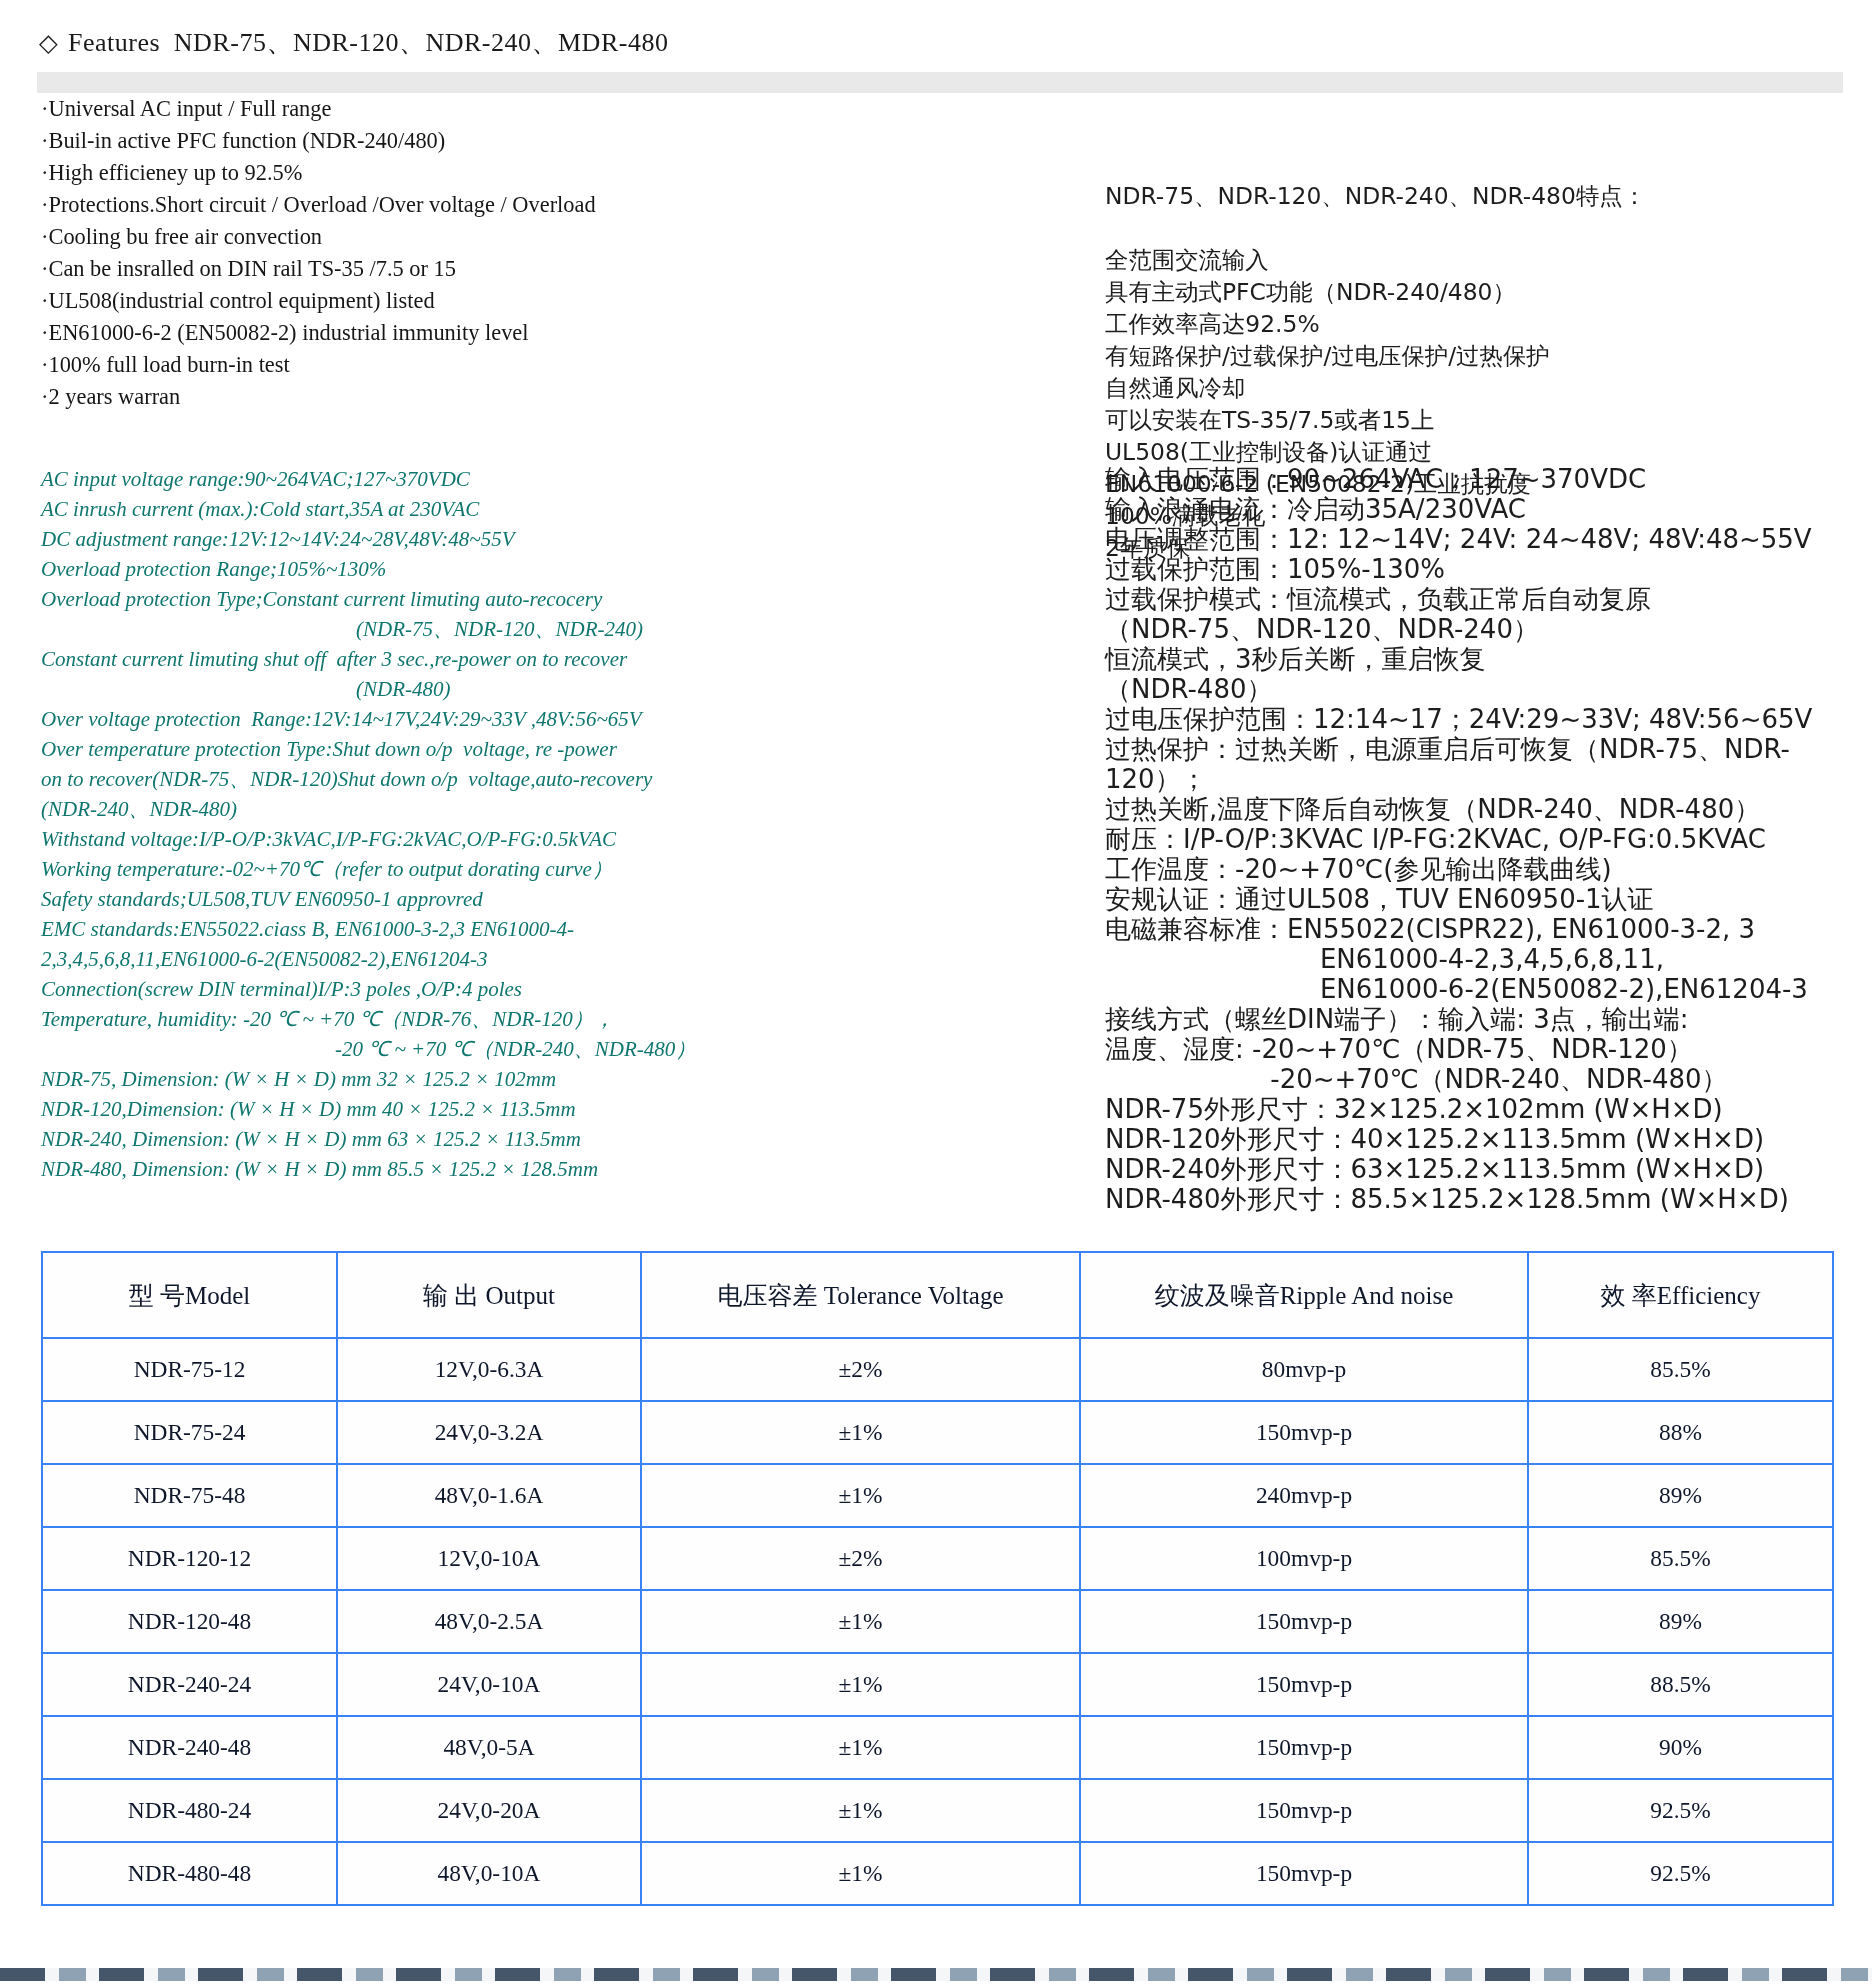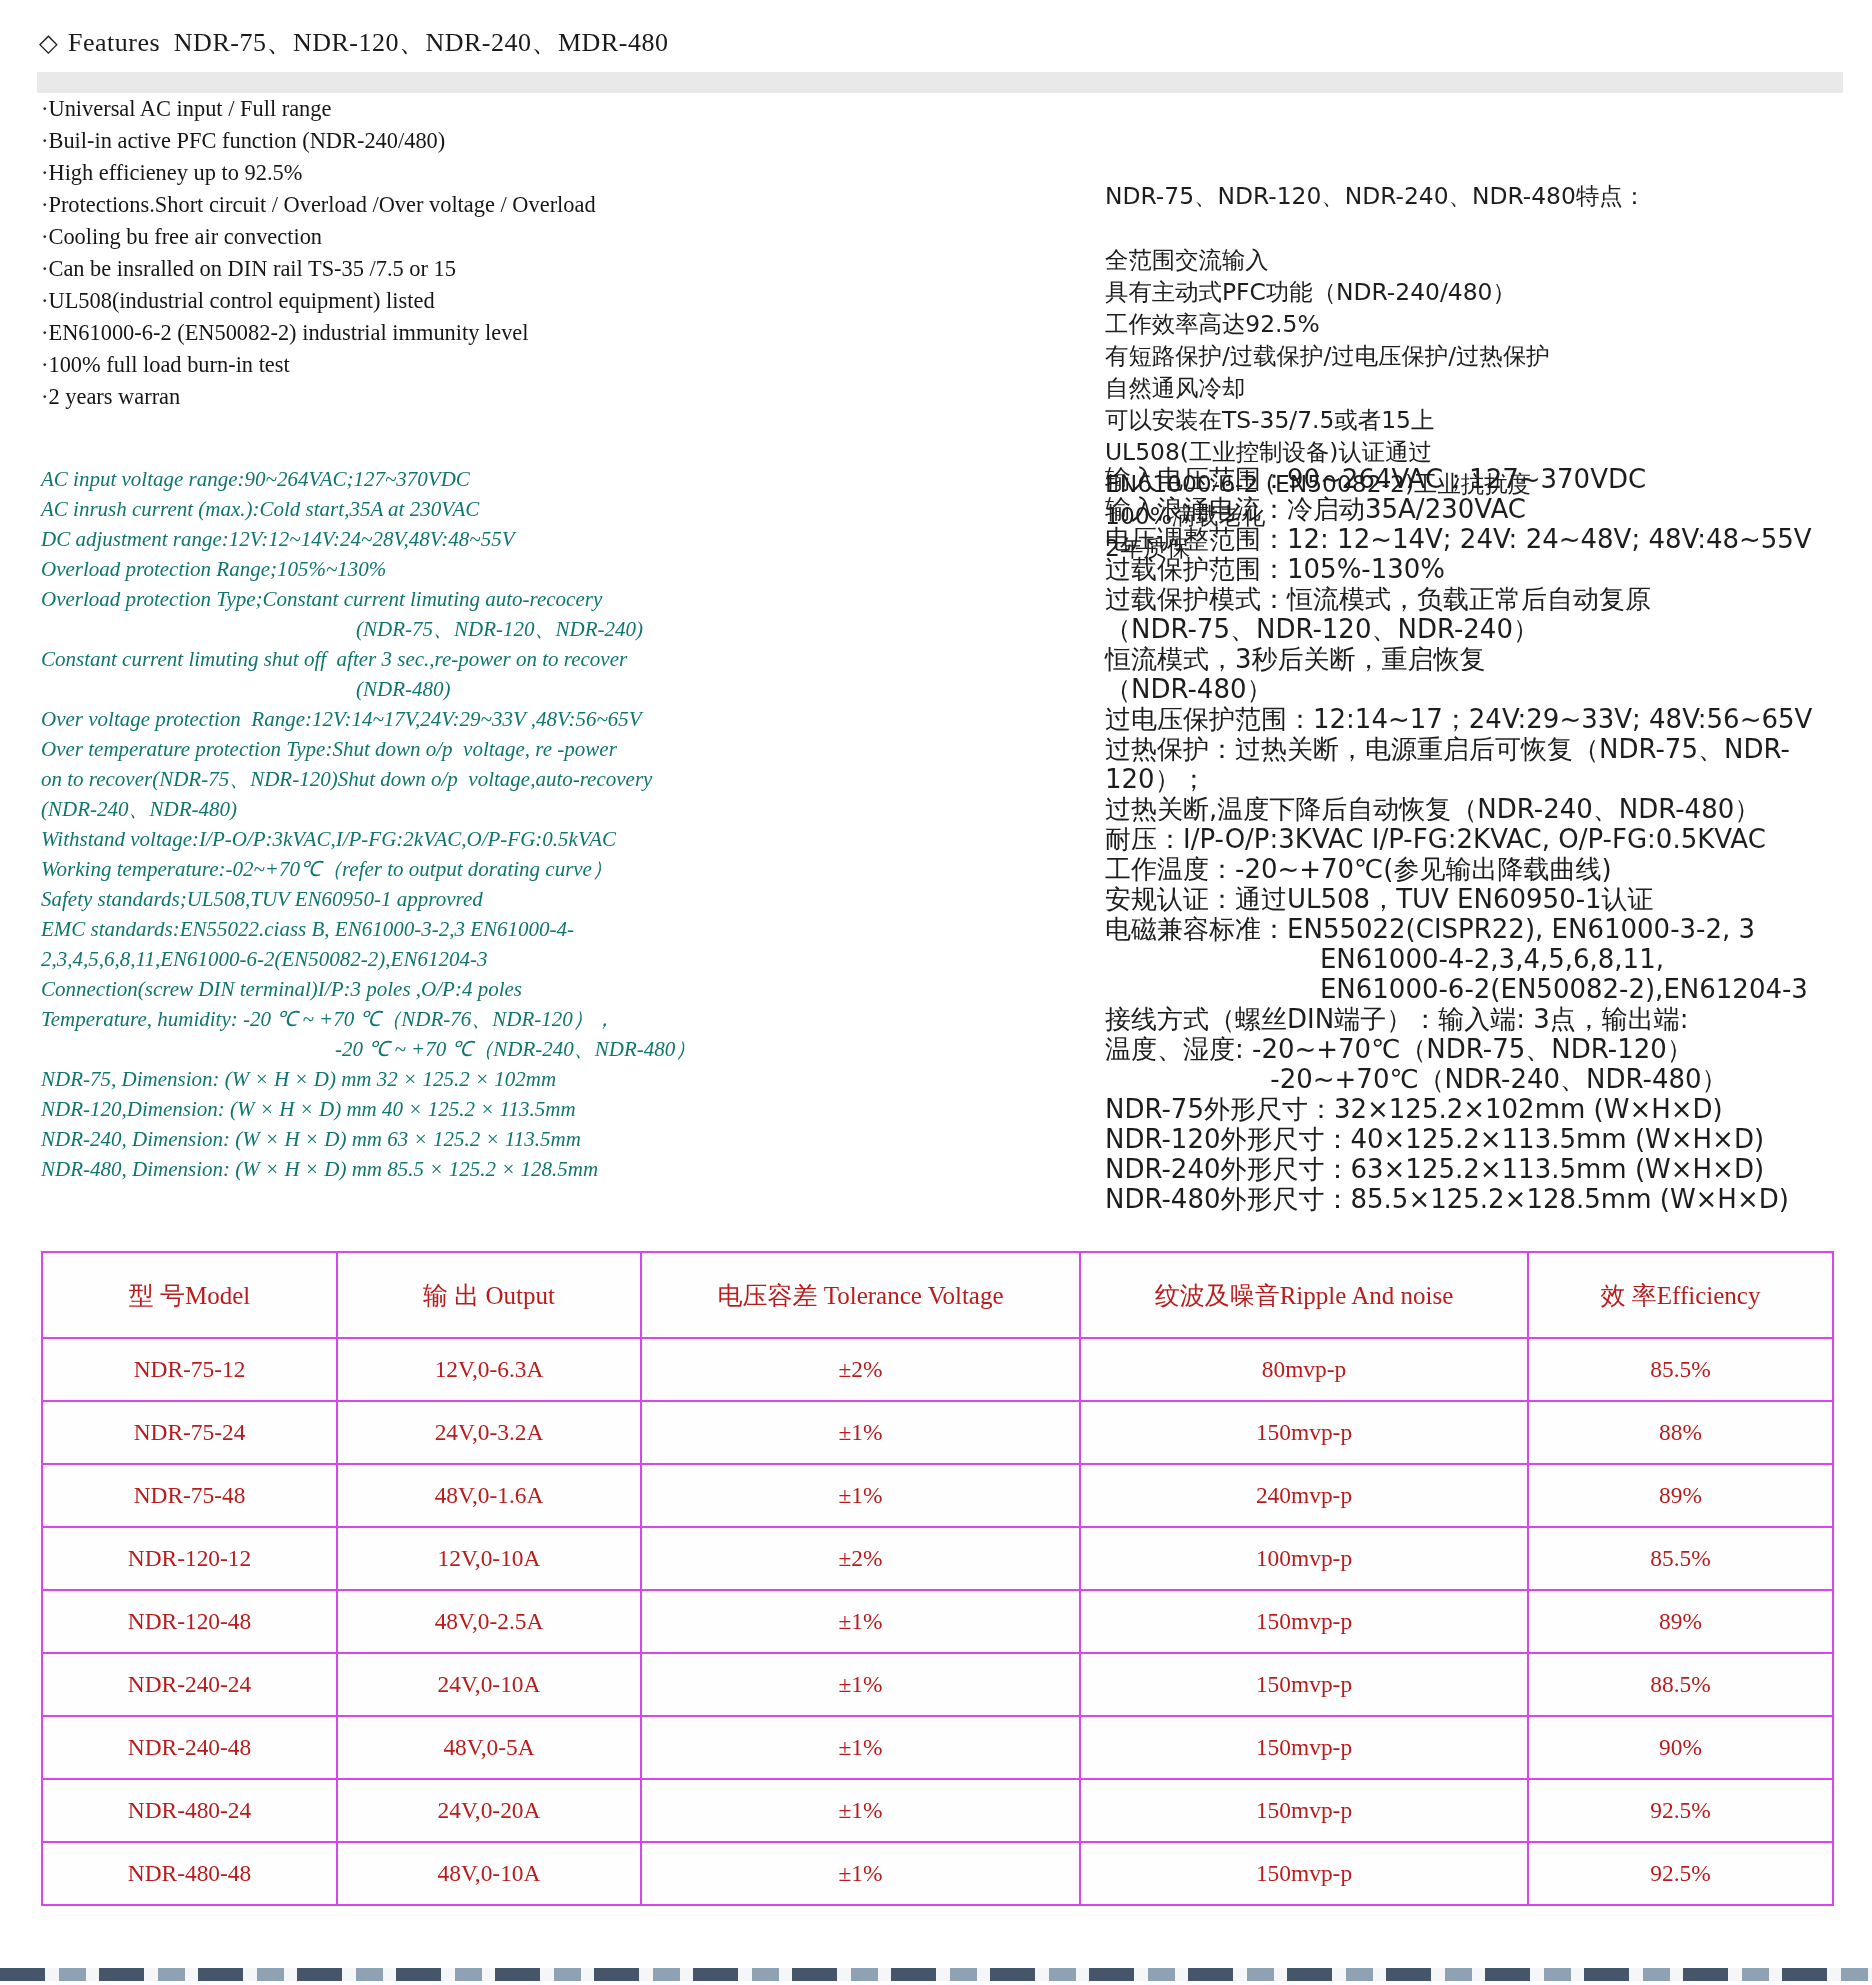--- a/index.html
+++ b/index.html
@@ -39,23 +39,23 @@
     position:absolute;left:1105px;top:464px;width:741px;
     font-size:26px;line-height:30px;color:#1d1d1d;
     font-family:"DejaVu Sans", sans-serif;white-space:pre-wrap;
   }
   table.spec-table{
     position:absolute;left:41px;top:1251px;width:1791px;
     border-collapse:collapse;table-layout:fixed;
     background:#fefefe;
   }
   table.spec-table th, table.spec-table td{
-    border:2px solid #d946ef;
+    border:2px solid #3b82f6;
     text-align:center;vertical-align:middle;
-    color:#b91c1c;
+    color:#0f172a;
   }
   table.spec-table th{
     height:82px;font-size:25px;font-weight:normal;
     font-family:"Liberation Serif", serif;
   }
   table.spec-table td{
     height:59px;font-size:23.4px;
     font-family:Liberation Serif, serif;
   }
   .footer-strip{

